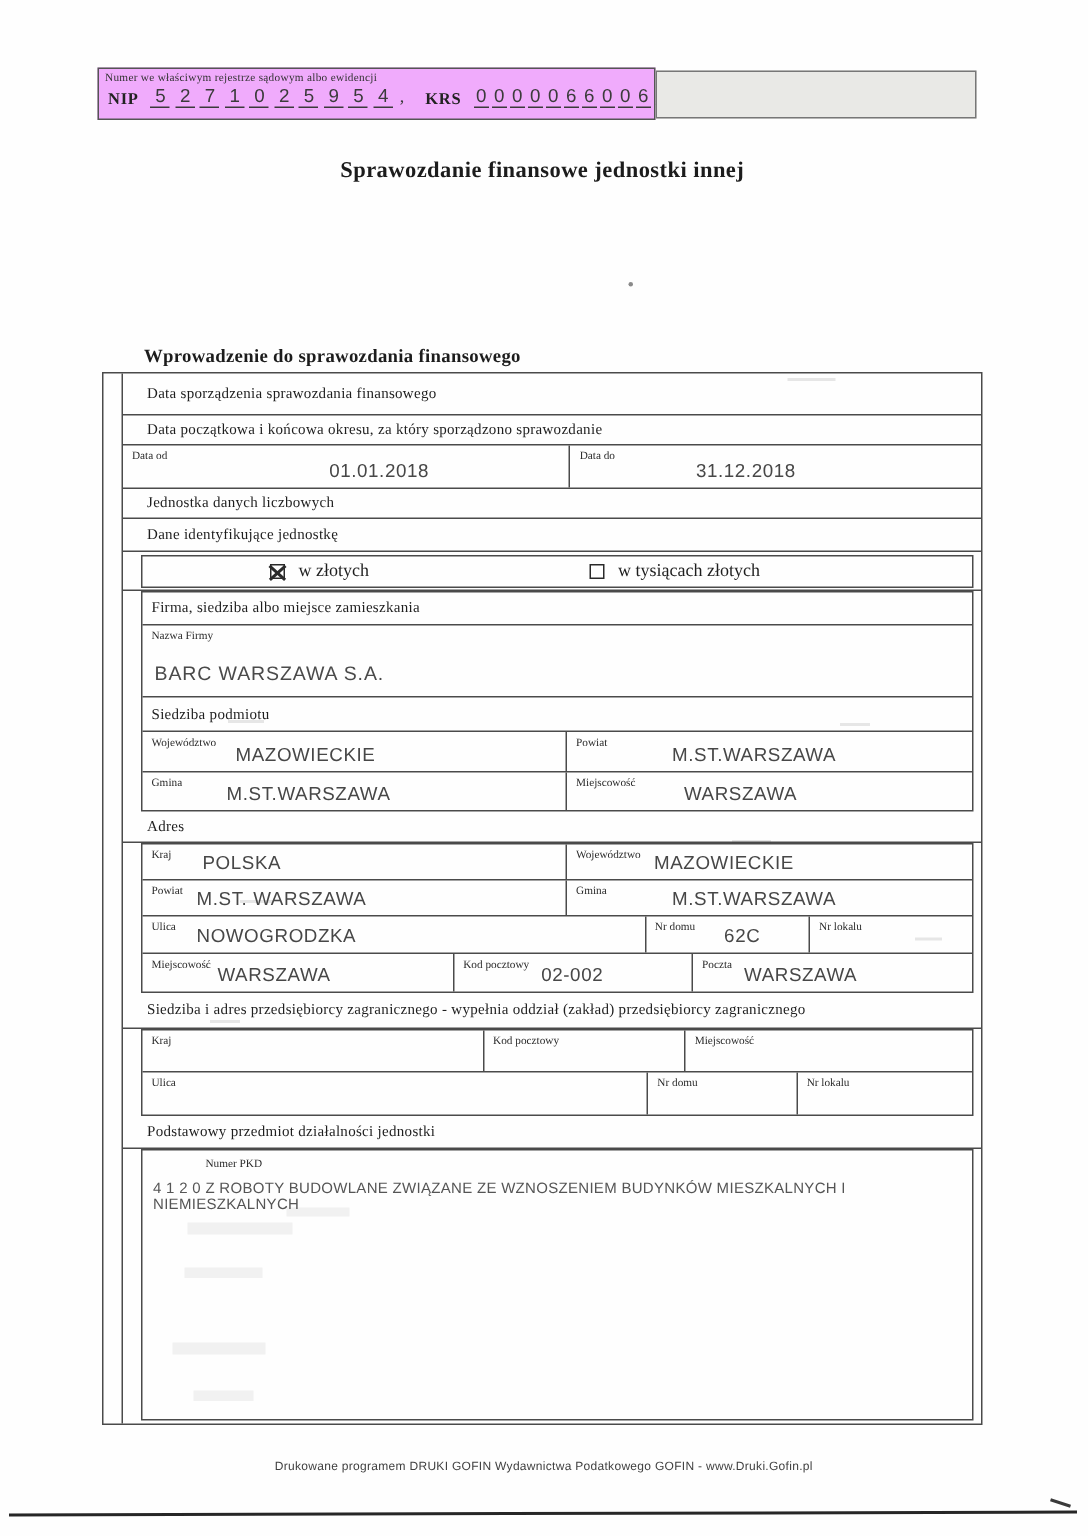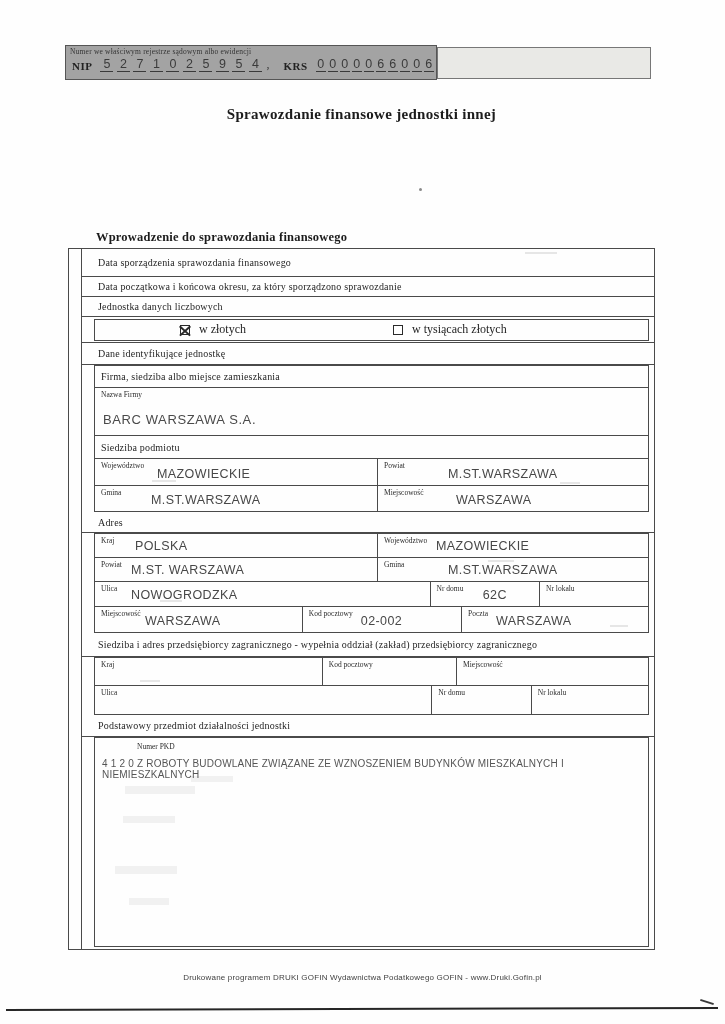--- a/index.html
+++ b/index.html
@@ -2,21 +2,21 @@
 <html><head>
 <meta charset="utf-8">
 <style>
   html,body{margin:0;padding:0;}
   body{width:725px;height:1024px;background:#ffffff;position:relative;
        font-family:"Liberation Serif", serif;color:#222;}
   .page{position:absolute;inset:0;background:#fefefe;overflow:hidden;}
 
   
   .regbox{position:absolute;left:65px;top:45px;width:372px;height:35px;
-          border:1px solid #555;background:#a3a3a3;box-sizing:border-box;}
+          border:1px solid #555;background:#f0abfc;box-sizing:border-box;}
   .regbox .caption{font-size:7.5px;color:#333;padding:1px 0 0 4px;letter-spacing:.2px;}
   .regline{display:flex;align-items:flex-end;padding-left:6px;margin-top:1px;}
   .reglabel{font-size:11px;font-weight:bold;color:#222;margin-right:8px;letter-spacing:.5px;}
   .digits{display:flex;align-items:flex-end;}
   .digits .digit{display:inline-block;text-align:center;border-bottom:1px solid #3a3a3a;
                  font-family:"Liberation Sans", sans-serif;font-size:12.5px;color:#3b3b3b;
                  font-weight:500;line-height:14px;}
   .digits.nip .digit{width:13px;margin-right:3.5px;}
   .digits.krs .digit{width:10.5px;margin-right:1.5px;}
   .comma{font-size:12px;color:#3b3b3b;margin-left:1px;}
@@ -139,36 +139,48 @@
     <div class="content">
 
       <div class="crow" style="height:28px;">
         <div class="cells">
           <div class="fcell hdr" style="flex:1;display:flex;align-items:center;">Data sporządzenia sprawozdania finansowego</div>
         </div>
       </div>
 
       <div class="crow hdr" style="height:20px;">Data początkowa i końcowa okresu, za który sporządzono sprawozdanie</div>
 
+      <div class="crow" style="height:29px;">
+        <div class="cells">
+          <div class="fcell" style="width:52%;">
+            <span class="flabel">Data od</span>
+            <div class="fval center val" style="padding-left:44px;">01.01.2018</div>
+          </div>
+          <div class="fcell" style="flex:1;">
+            <span class="flabel">Data do</span>
+            <div class="fval center val" style="padding-right:40px;">31.12.2018</div>
+          </div>
+        </div>
+      </div>
 
       <div class="crow hdr" style="height:20px;">Jednostka danych liczbowych</div>
+      <div class="crow hdr" style="height:22px;">Dane identyfikujące jednostkę</div>
+
       <div class="crow" style="height:26px;align-items:center;">
         <div class="cbbox">
           <div class="cbitem" style="left:85px;">
             <span class="cb checked"></span>
             <span>w złotych</span>
           </div>
           <div class="cbitem" style="left:298px;">
             <span class="cb"></span>
             <span>w tysiącach złotych</span>
           </div>
         </div>
       </div>
-
-      <div class="crow hdr" style="height:22px;">Dane identyfikujące jednostkę</div>
 
       <div class="group">
         <div class="grow hdr" style="height:22px;">Firma, siedziba albo miejsce zamieszkania</div>
         <div class="grow" style="height:48px;">
           <span class="flabel">Nazwa Firmy</span>
           <div class="bigval">BARC WARSZAWA S.A.</div>
         </div>
         <div class="grow hdr" style="height:23px;">Siedziba podmiotu</div>
         <div class="grow" style="height:27px;">
           <div class="cells">

